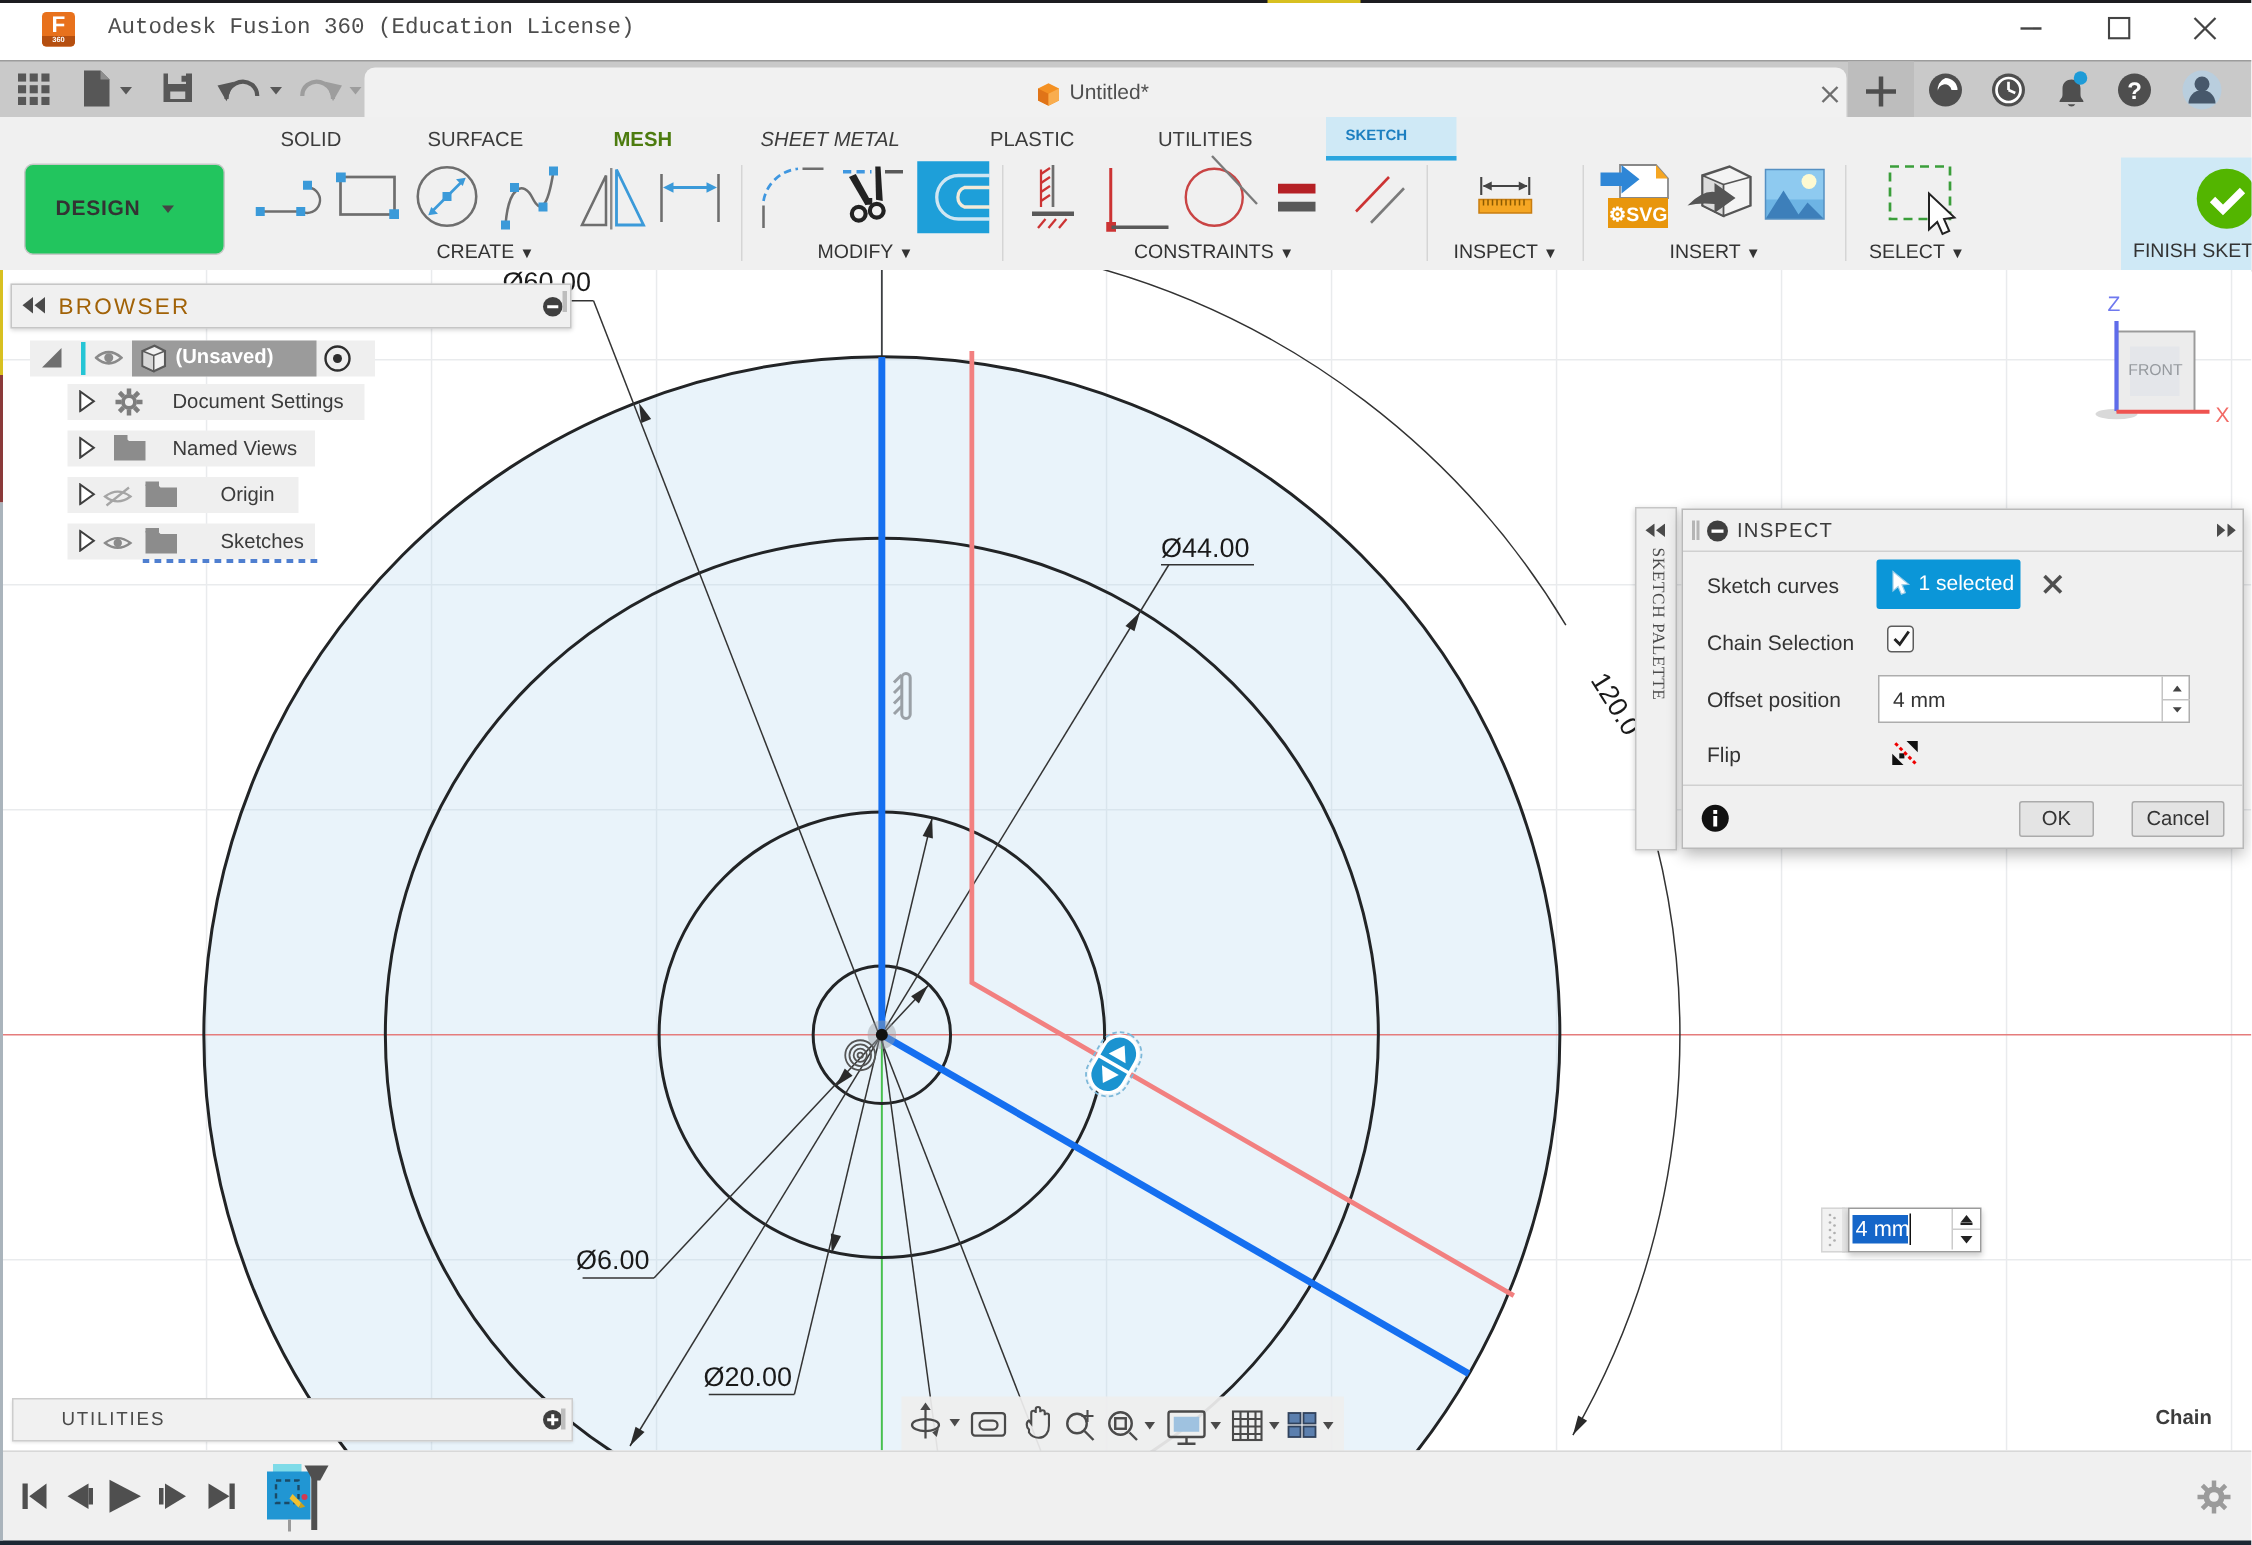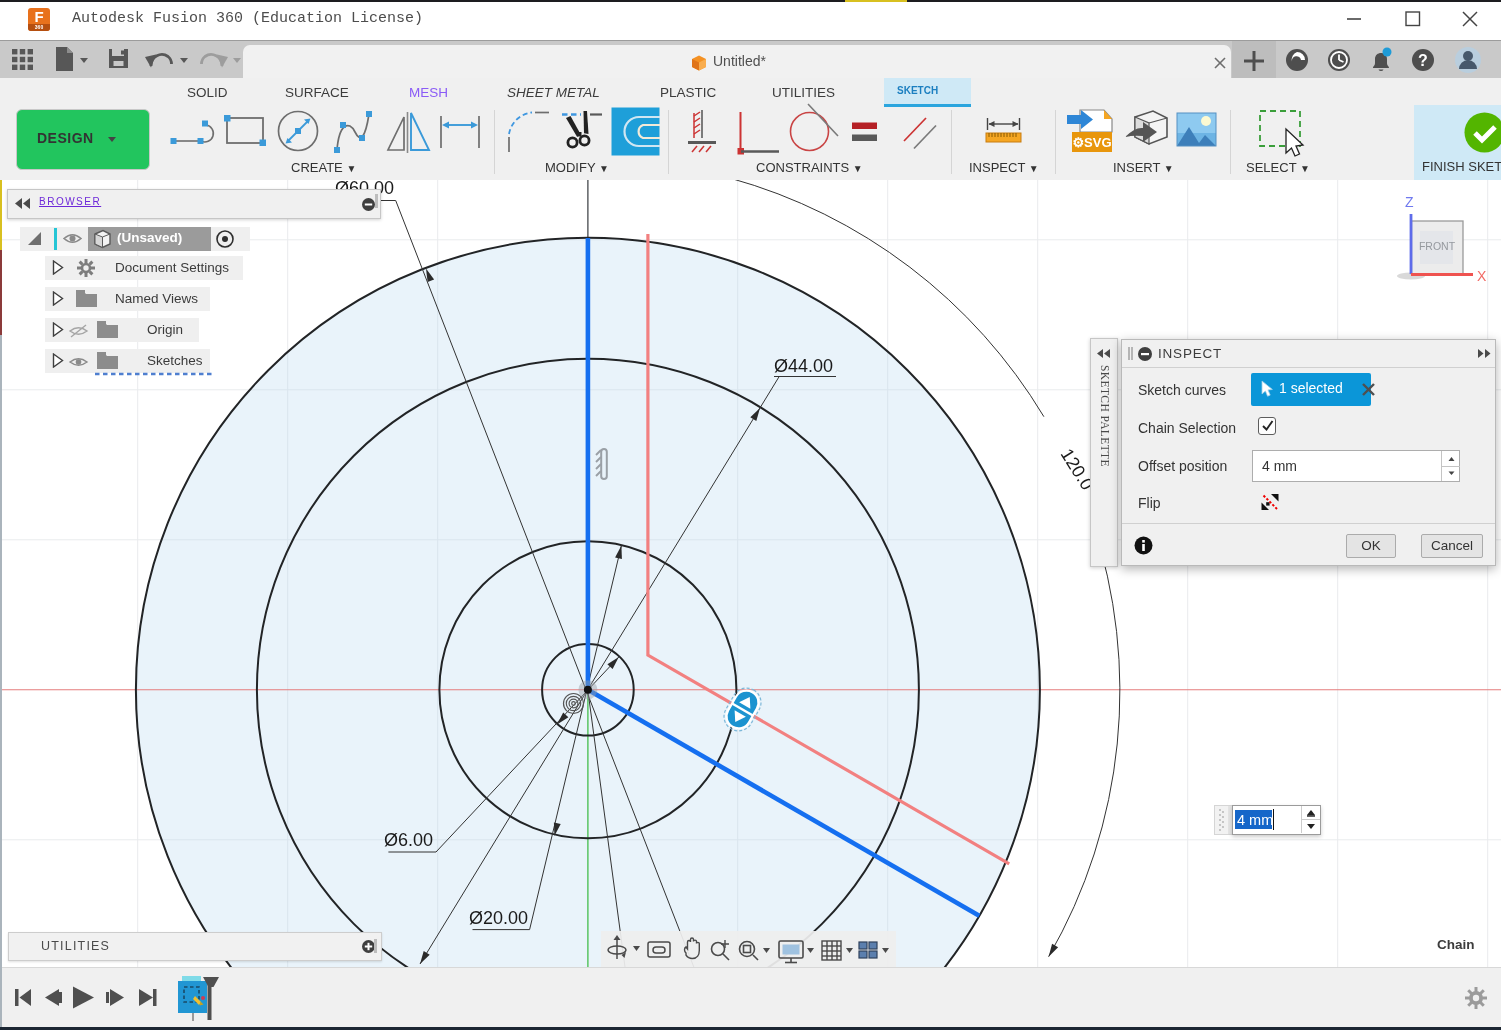--- a/index.html
+++ b/index.html
@@ -95,21 +95,21 @@
       <path d="M179 28 a9 9 0 0 1 18 0 z" fill="#47586b"></path>
     </g>
   </svg>
 </div>
 
 <div class="abs" style="left:0;top:78px;width:1501px;height:102px;background:#f0f0f0;border-bottom:1px solid #d2d2d2;padding-left:44px;">
 
   <div class="abs" style="left:884px;top:0;width:87px;height:26px;background:#cfe9f6;border-bottom:3.5px solid #2aa5de;"></div>
   <div class="abs" style="top:7px;left:187px;font-size:13.5px;color:#3c3c3c;">SOLID</div>
   <div class="abs" style="top:7px;left:285px;font-size:13.5px;color:#3c3c3c;">SURFACE</div>
-  <div class="abs" style="top:7px;left:409px;font-size:13.5px;color:#8b5cf6;">MESH</div>
+  <div class="abs" style="top:7px;left:409px;font-size:13.5px;color:#4d7c0f;font-weight:bold;">MESH</div>
   <div class="abs" style="top:7px;left:507px;font-size:13.5px;color:#3c3c3c;font-style:italic;">SHEET METAL</div>
   <div class="abs" style="top:7px;left:660px;font-size:13.5px;color:#3c3c3c;">PLASTIC</div>
   <div class="abs" style="top:7px;left:772px;font-size:13.5px;color:#3c3c3c;">UTILITIES</div>
   <div class="abs" style="top:7px;left:897px;font-size:10px;color:#1c7fc0;font-weight:bold;">SKETCH</div>
 
   <div class="abs" style="left:16px;top:15px;width:132px;height:59px;background:#22c55e;border:1px solid #c8c8c8;border-radius:6px;margin-top:16px;">
     <div class="abs" style="left:20px;top:20px;font-size:14px;color:#333;font-weight:bold;letter-spacing:.5px;">DESIGN</div>
     <svg class="abs" style="left:90px;top:26px" width="10" height="8">
         <path d="M1 1 l8 0 -4 5 z" fill="#444"></path>
       </svg>
@@ -365,21 +365,21 @@
   <line x1="31" y1="89.5" x2="93" y2="89.5" stroke="#ef5350" stroke-width="2.8"></line>
   <text x="25" y="22" font-size="14" fill="#6f79ef" font-family="Liberation Sans">Z</text>
   <text x="97" y="96" font-size="14" fill="#f26b66" font-family="Liberation Sans">X</text>
 </svg>
 
 <div class="abs" style="left:7px;top:189px;width:372px;height:28px;background:#f0f0f0;border:1px solid #c6c6c6;box-shadow:0 1px 3px rgba(0,0,0,.18);">
   <svg class="abs" style="left:6px;top:8px;" width="18" height="12">
       <path d="M8 0 L8 11 L1 5.5 Z" fill="#4a4a4a"></path>
       <path d="M16 0 L16 11 L9 5.5 Z" fill="#4a4a4a"></path>
     </svg>
-  <div class="abs" style="left:31px;top:6px;font-size:10px;color:#6d28d9;letter-spacing:1.5px;text-decoration:underline;">BROWSER</div>
+  <div class="abs" style="left:31px;top:6px;font-size:15px;color:#a16207;letter-spacing:1.5px;">BROWSER</div>
   <svg class="abs" style="left:353px;top:7px;" width="15" height="15">
       <circle cx="7.5" cy="7.5" r="6.5" fill="#3f3f3f"></circle>
       <rect x="3.8" y="6.5" width="7.4" height="2" fill="#fff"></rect>
     </svg>
   <div class="abs" style="left:367px;top:4px;width:3px;height:14px;background:#bdbdbd;"></div>
 </div>
 <div class="abs" style="left:7px;top:217px;width:372px;height:170px;font-size:13.5px;color:#3b3b3b;">
 
   <div class="abs" style="left:13px;top:10px;width:230px;height:24px;background:#efefef;"></div>
   <svg class="abs" style="left:20px;top:14px;" width="15" height="15">
@@ -479,21 +479,21 @@
         <circle cx="8" cy="8" r="7" fill="#3f3f3f"></circle>
         <rect x="4" y="7" width="8" height="2.2" fill="#fff"></rect>
       </svg>
     <div class="abs" style="left:36px;top:6px;font-size:13.5px;letter-spacing:0.8px;color:#3c3c3c;">INSPECT</div>
     <svg class="abs" style="left:355px;top:9px;" width="15" height="10">
         <path d="M1 0 L1 9 L6.5 4.5 Z" fill="#4a4a4a"></path>
         <path d="M8 0 L8 9 L13.5 4.5 Z" fill="#4a4a4a"></path>
       </svg>
   </div>
   <div class="abs" style="left:16px;top:42px;">Sketch curves</div>
-  <div class="abs" style="left:129px;top:33px;width:120px;height:33px;background:#0b96d8;border-radius:2px;">
+  <div class="abs" style="left:129px;top:33px;width:96px;height:33px;background:#0b96d8;border-radius:2px;">
     <svg class="abs" style="left:7px;top:6px;" width="18" height="21" viewBox="0 0 18 21">
       <path d="M4 2 l0 13 3.4 -3 2.2 5.2 2.6-1.1 -2.2 -5.2 4.4 -0.4 z" fill="#fff" stroke="#9fcfe8" stroke-width="0.8"></path>
     </svg>
     <div class="abs" style="left:28px;top:7px;color:#fff;">1 selected</div>
   </div>
   <svg class="abs" style="left:239px;top:42px;" width="16" height="16">
       <line x1="2" y1="2" x2="13" y2="13" stroke="#4f4f4f" stroke-width="2.4"></line>
       <line x1="13" y1="2" x2="2" y2="13" stroke="#4f4f4f" stroke-width="2.4"></line>
     </svg>
   <div class="abs" style="left:16px;top:80px;">Chain Selection</div>

